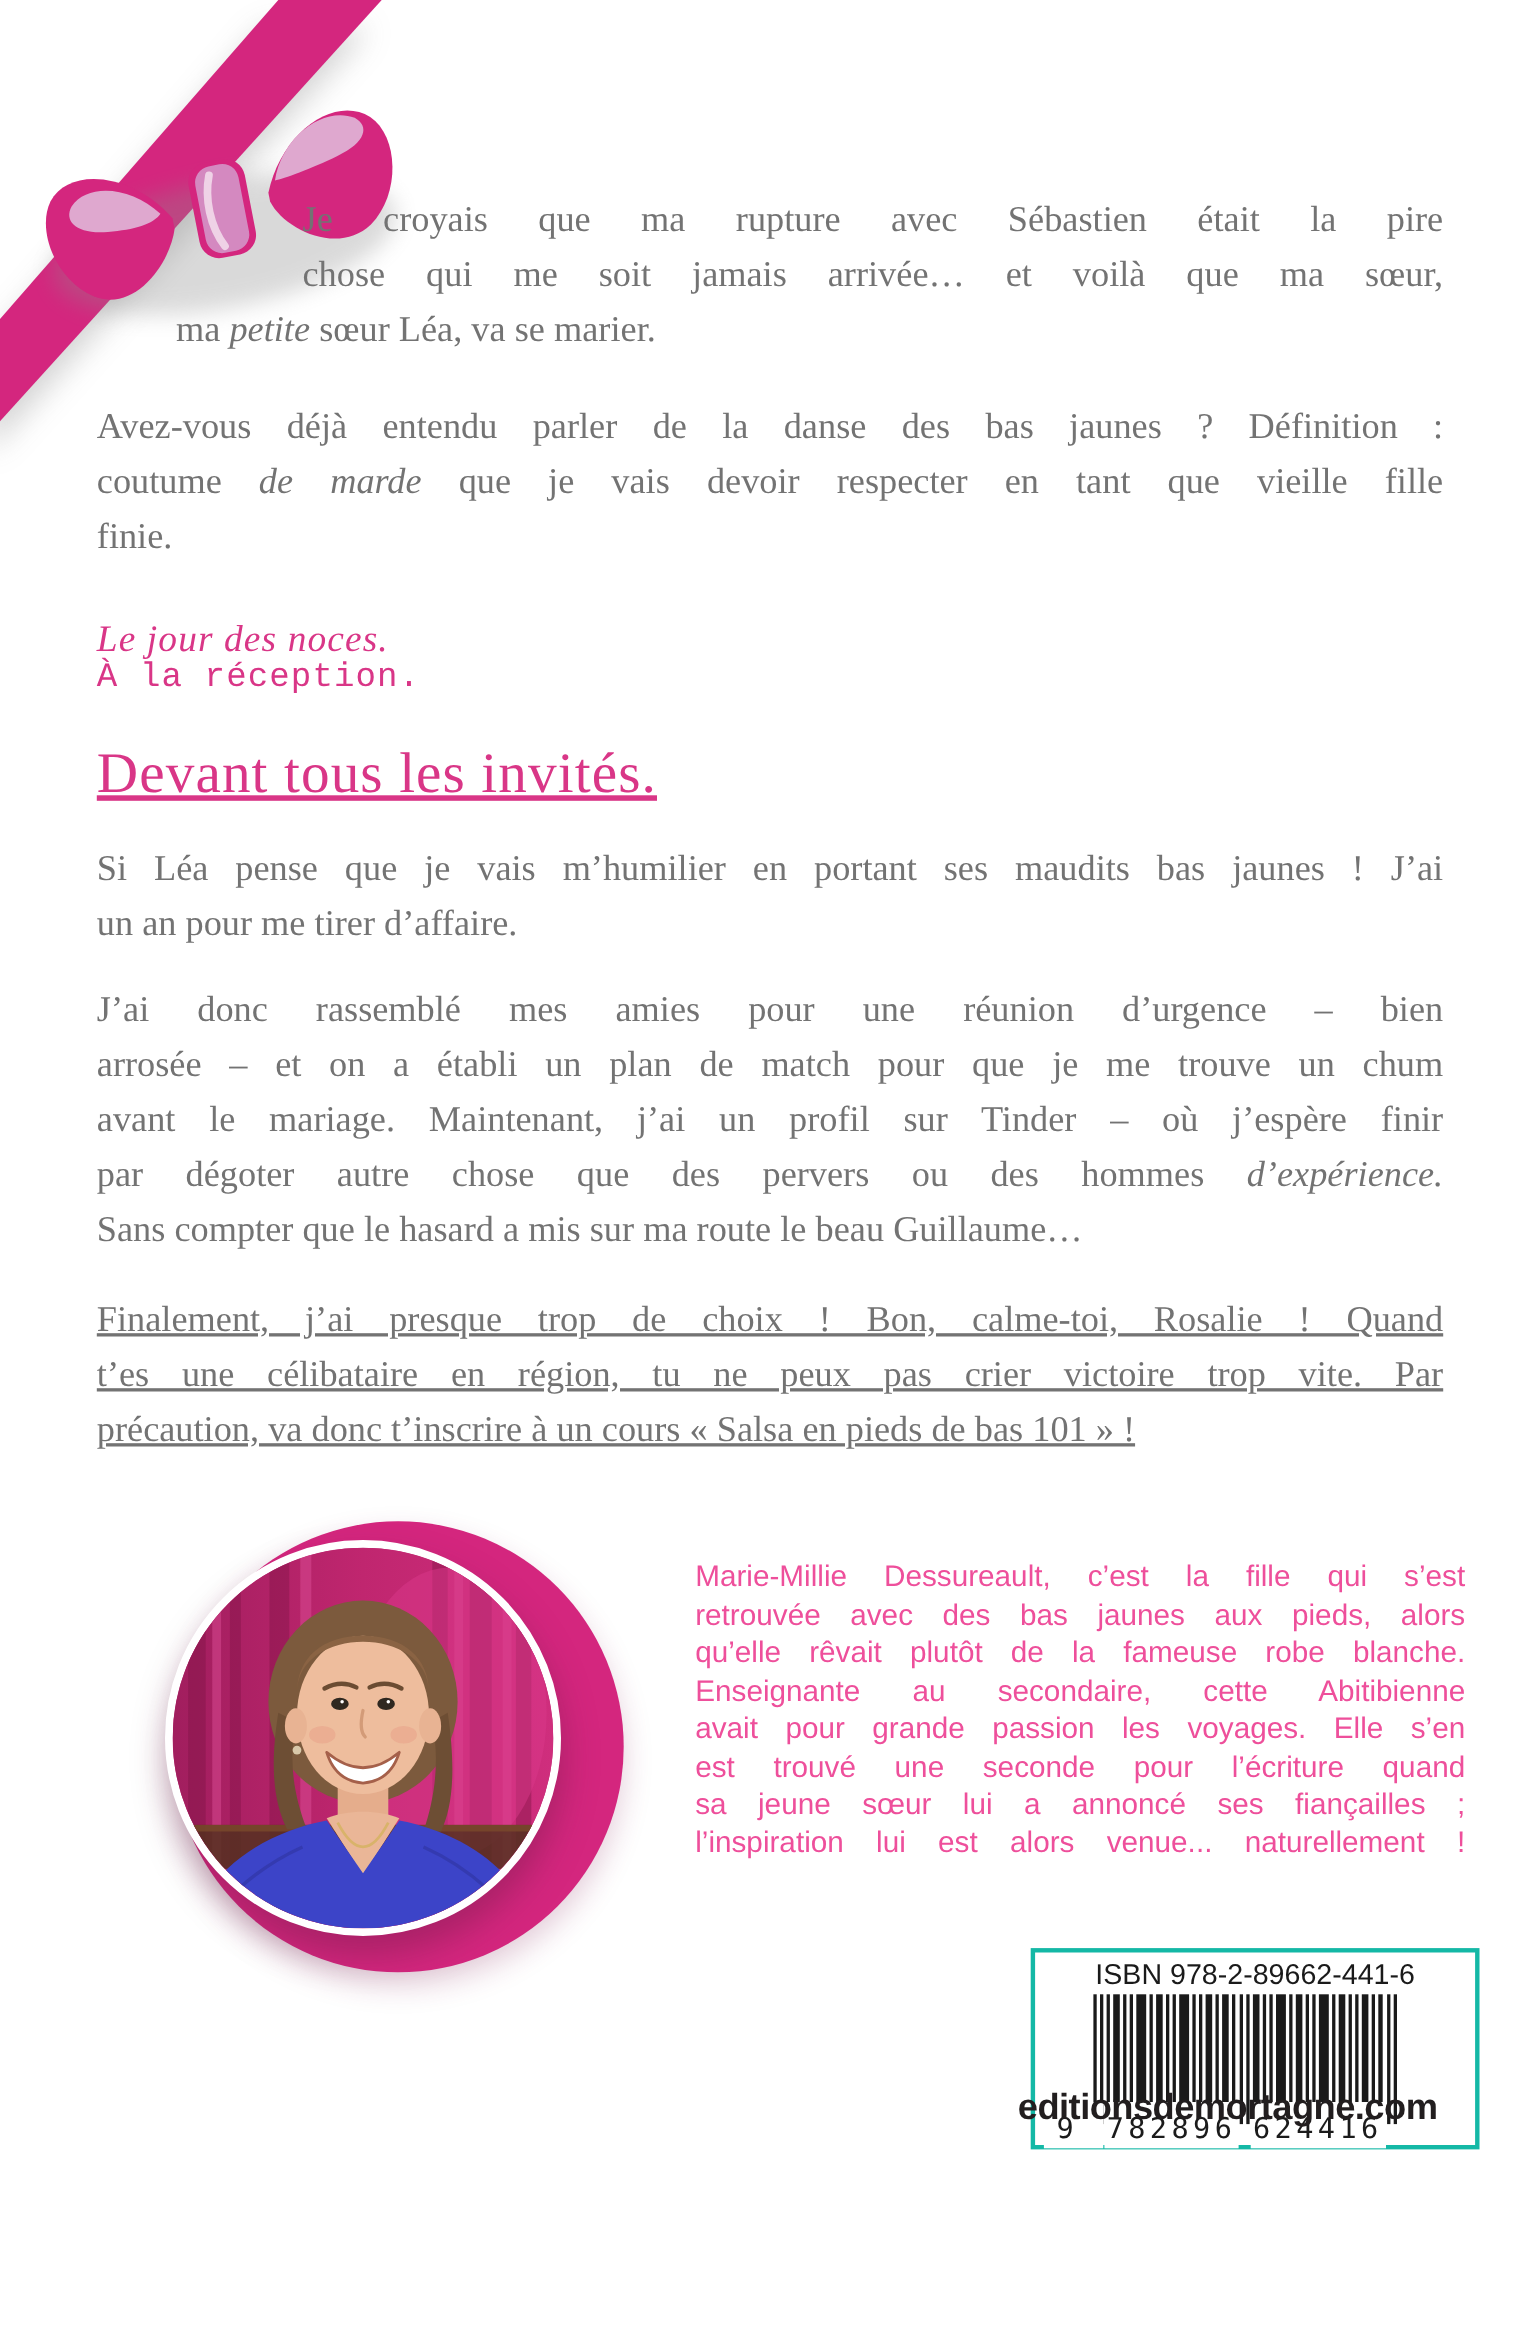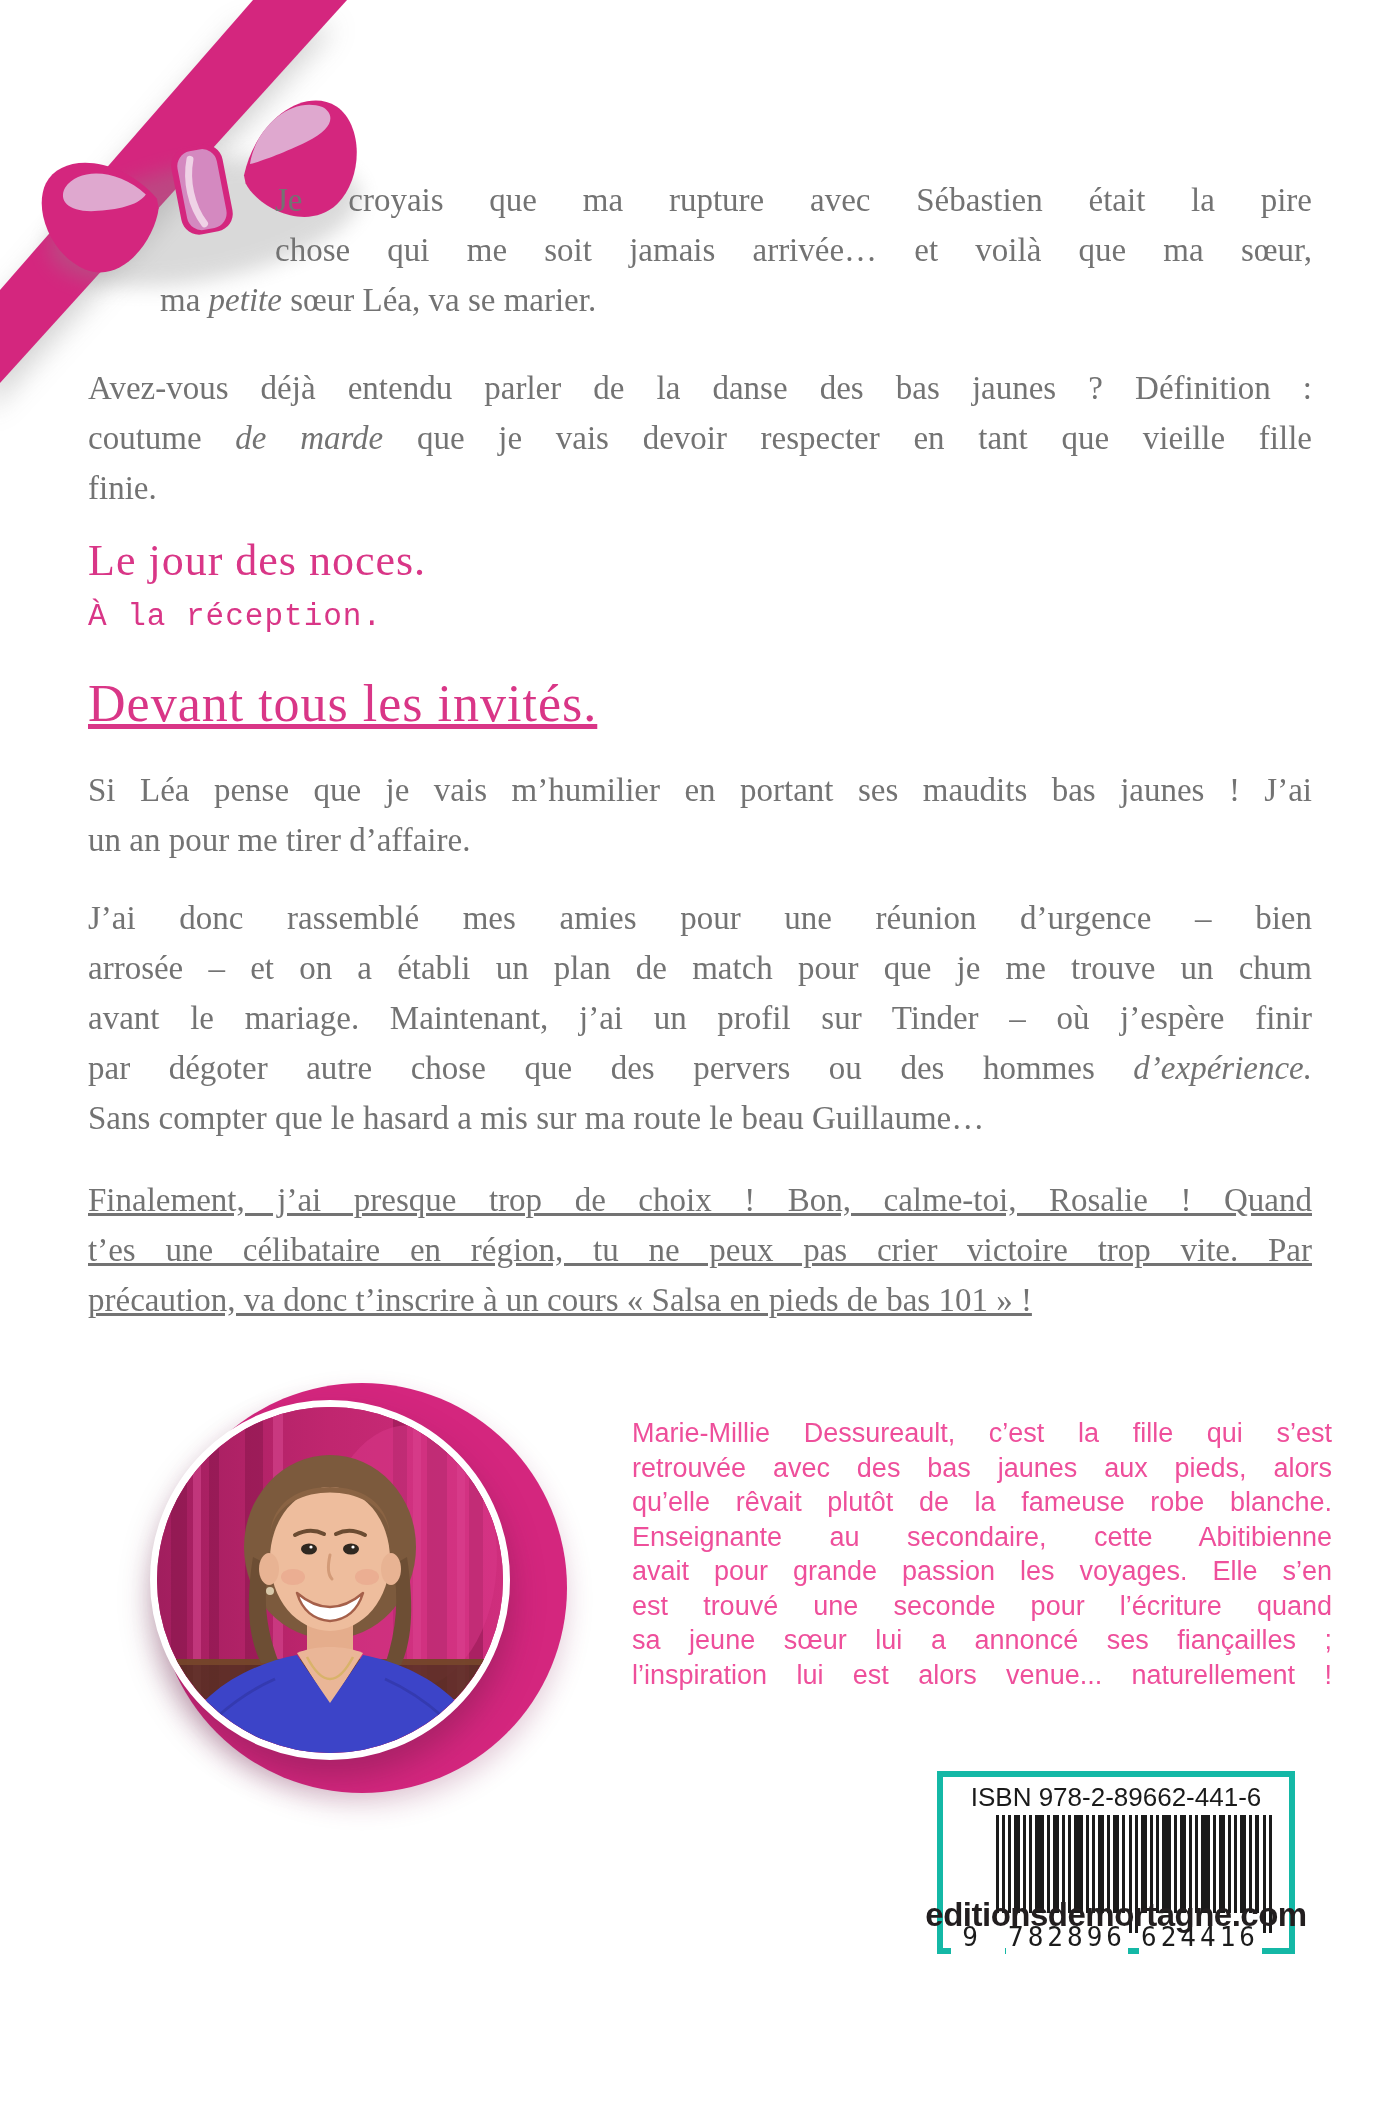--- a/index.html
+++ b/index.html
@@ -20,38 +20,38 @@
   .p1 .ln.ind-a{padding-left:187px;}
   .p1 .ln.ind-b{padding-left:72px;}
   .p2{top:363px;}
   .p3{top:765px;}
   .p4{top:893px;}
   .p5{top:1175px;text-decoration:underline;}
 
   
   .hl{position:absolute;left:88px;color:#d93687;font-family:"Liberation Serif",serif;
       letter-spacing:1px;white-space:nowrap;}
-  .hl1{top:535px;font-size:44px;}
+  .hl1{top:563px;font-size:34px;font-style:italic;}
   .hl2{top:599px;font-size:31px;font-family:Liberation Mono, monospace;}
   .hl3{top:674px;font-size:52px;text-decoration:underline;}
 
   
   .blob{position:absolute;left:157px;top:1383px;width:410px;height:410px;border-radius:50%;
         background:#d4267e;box-shadow:0 12px 26px rgba(130,30,85,.22);}
   .photo{position:absolute;left:150px;top:1400px;width:346px;height:346px;border-radius:50%;
          border:7px solid #ffffff;overflow:hidden;background:#bb2570;
          box-shadow:2px 18px 32px rgba(90,25,60,.35);}
   .photo svg{display:block;}
   .bio{position:absolute;left:632px;top:1416px;width:700px;color:#ee4f9b;
        font:27px/34.5px "Liberation Sans",sans-serif;}
   .bio .ln{display:block;height:34.5px;text-align:justify;text-align-last:justify;}
 
   
-  .isbn-box{position:absolute;left:937px;top:1771px;width:358px;height:183px;background:#fff;
-            border:6px solid #14b8a6;box-sizing:border-box;}
+  .isbn-box{position:absolute;left:937px;top:1771px;width:408px;height:183px;background:#fff;
+            border:4px solid #14b8a6;box-sizing:border-box;}
   .isbn-label{position:absolute;left:0;top:5px;width:100%;text-align:center;
               font:26px "Liberation Sans",sans-serif;color:#1a1a1a;white-space:nowrap;}
   .barcode-svg{position:absolute;left:8px;top:38px;overflow:visible;}
   .barcode-svg text{font-family:"DejaVu Sans Mono",monospace;font-size:26px;fill:#1b1b1b;
                     letter-spacing:4px;}
   .website{position:absolute;left:917px;top:1896px;width:398px;text-align:center;
            font:700 33px "Liberation Sans",sans-serif;color:#221e1f;letter-spacing:-0.5px;}
 </style>
 </head>
 <body>

